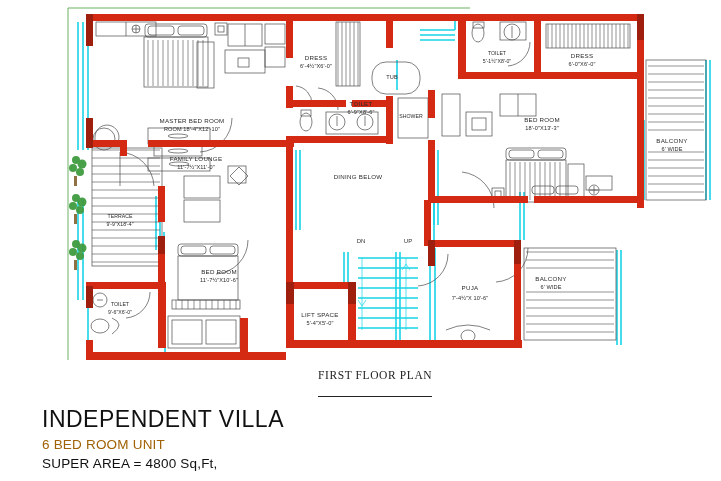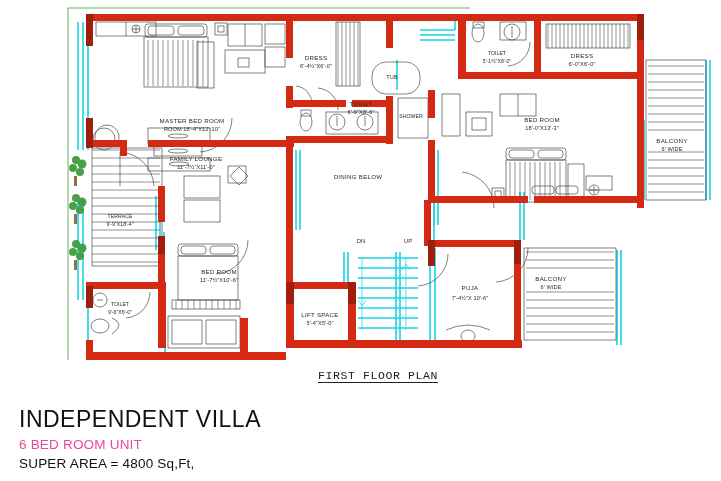--- a/index.html
+++ b/index.html
@@ -11,26 +11,26 @@
   #plan-root{position:absolute;left:0;top:0;width:721px;height:481px;}
   svg#floorplan{position:absolute;left:0;top:0;}
   .txt{font-family:"Liberation Sans", sans-serif;fill:#2b2b2b;text-anchor:middle;}
   .room-name{font-size:6.2px;letter-spacing:.25px;}
   .room-dim{font-size:5.6px;letter-spacing:.1px;}
   .tiny{font-size:5.2px;}
   .stair-lbl{font-size:6px;fill:#333;text-anchor:middle;}
   .title-plan{
     position:absolute;left:318px;top:369px;
     font-size:11.5px;letter-spacing:.6px;color:#222;
-    border-bottom:1.4px solid #222;padding-bottom:0;
-    font-family:Liberation Mono, monospace;
+    border-bottom:1.4px solid #222;padding-bottom:15px;
+    font-family:Liberation Serif, serif;
   }
-  .caption{position:absolute;left:19px;}
+  .caption{position:absolute;left:42px;}
   .cap-main{top:406px;font-size:23px;letter-spacing:.5px;color:#111;}
-  .cap-sub1{top:437px;font-size:13.5px;letter-spacing:.2px;color:#ec4899;}
+  .cap-sub1{top:437px;font-size:13.5px;letter-spacing:.2px;color:#a16207;}
   .cap-sub2{top:456px;font-size:13.5px;letter-spacing:.2px;color:#111;}
 </style>
 </head>
 <body>
 
 <div id="plan-root">
 
   <svg id="floorplan" width="721" height="481" viewBox="0 0 721 481">
 
     <g stroke="#18d4e6" stroke-width="1.6" fill="none">

